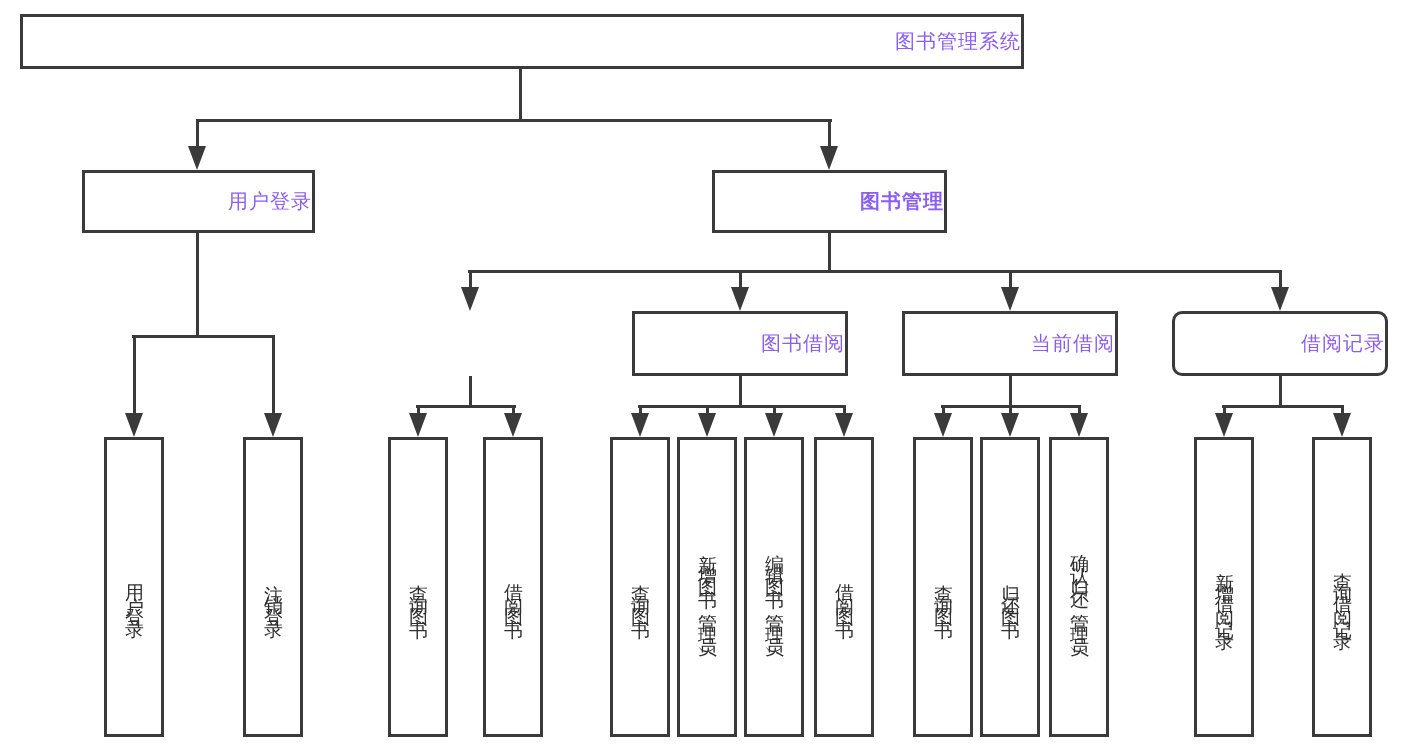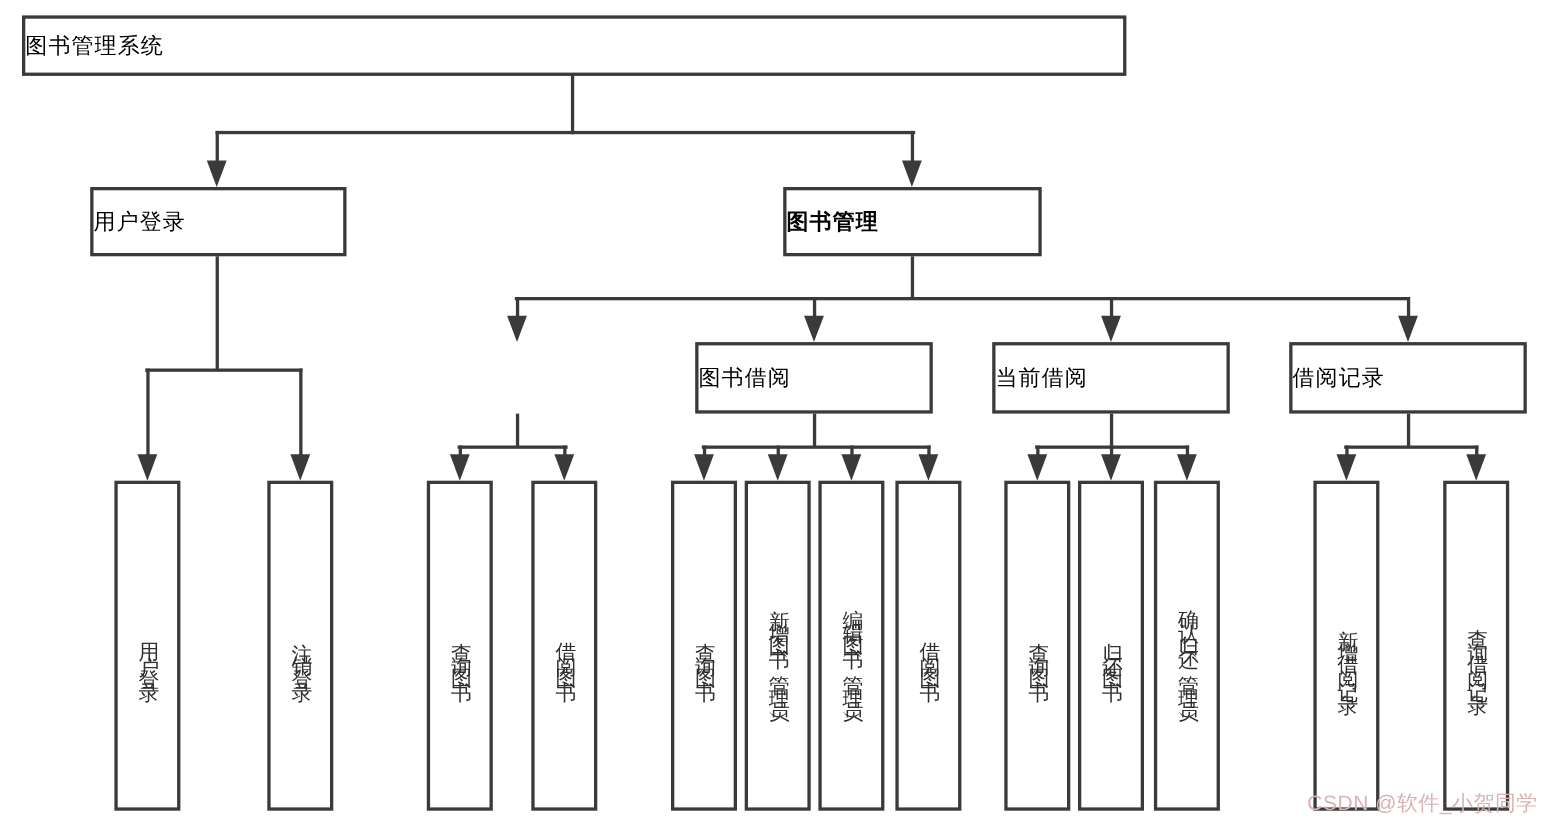--- a/index.html
+++ b/index.html
@@ -4,22 +4,22 @@
 <style>
   html,body { margin:0; padding:0; background:#ffffff; }
   .canvas {
     position:relative; width:1405px; height:747px; background:#ffffff;
     font-family:"Liberation Sans","DejaVu Sans",sans-serif; color:#2f2f2f;
     overflow:hidden;
   }
   .box {
     position:absolute; box-sizing:border-box;
     border:3px solid #3a3a3a; background:#ffffff;
-    display:flex; align-items:center; justify-content:flex-start;
-    font-size:20px; color:#000000; letter-spacing:1px;
+    display:flex; align-items:center; justify-content:flex-end;
+    font-size:20px; color:#8b5cf6; letter-spacing:1px;
   }
   .leaf {
     position:absolute; box-sizing:border-box; top:437px; width:60px; height:300px;
     border:3px solid #3a3a3a; background:#ffffff;
     display:flex; align-items:center; justify-content:center;
   }
   .vtext {
     writing-mode:vertical-rl; text-orientation:mixed;
     font-size:19px; letter-spacing:12px; line-height:1.2;
     margin-bottom:-12px; color:#2f2f2f; white-space:nowrap;
@@ -76,21 +76,21 @@
   <div class="ah" style="left:1001px;top:287px;"></div>
   <div class="vl" style="left:1279px;top:270px;height:20px;"></div>
   <div class="ah" style="left:1271px;top:287px;"></div>
 
   <div class="box" style="left:902px;top:311px;width:216px;height:65px;">
     <span>当前借阅</span>
   </div>
   <div class="box" style="left:632px;top:311px;width:216px;height:65px;">
     <span>图书借阅</span>
   </div>
-  <div class="box" style="left:1172px;top:311px;width:216px;height:65px;">
+  <div class="box" style="left:1172px;top:311px;width:216px;height:65px;border-radius:10px;">
     <span>借阅记录</span>
   </div>
 
   <div class="vl" style="left:469px;top:376px;height:31px;"></div>
   <div class="hl" style="left:416px;top:405px;width:100px;"></div>
   <div class="vl" style="left:417px;top:405px;height:10px;"></div>
   <div class="ah" style="left:409px;top:413px;"></div>
   <div class="vl" style="left:512px;top:405px;height:10px;"></div>
   <div class="ah" style="left:504px;top:413px;"></div>
 
@@ -158,15 +158,14 @@
     <span class="vtext">确认归还（管理员）</span>
   </div>
 
   <div class="leaf" style="left:1194px;">
     <span class="vtext">新增借阅记录</span>
   </div>
   <div class="leaf" style="left:1312px;">
     <span class="vtext">查询借阅记录</span>
   </div>
 
-  <div class="watermark">CSDN @软件_小贺同学</div>
 
 </div>
 
 </body></html>

